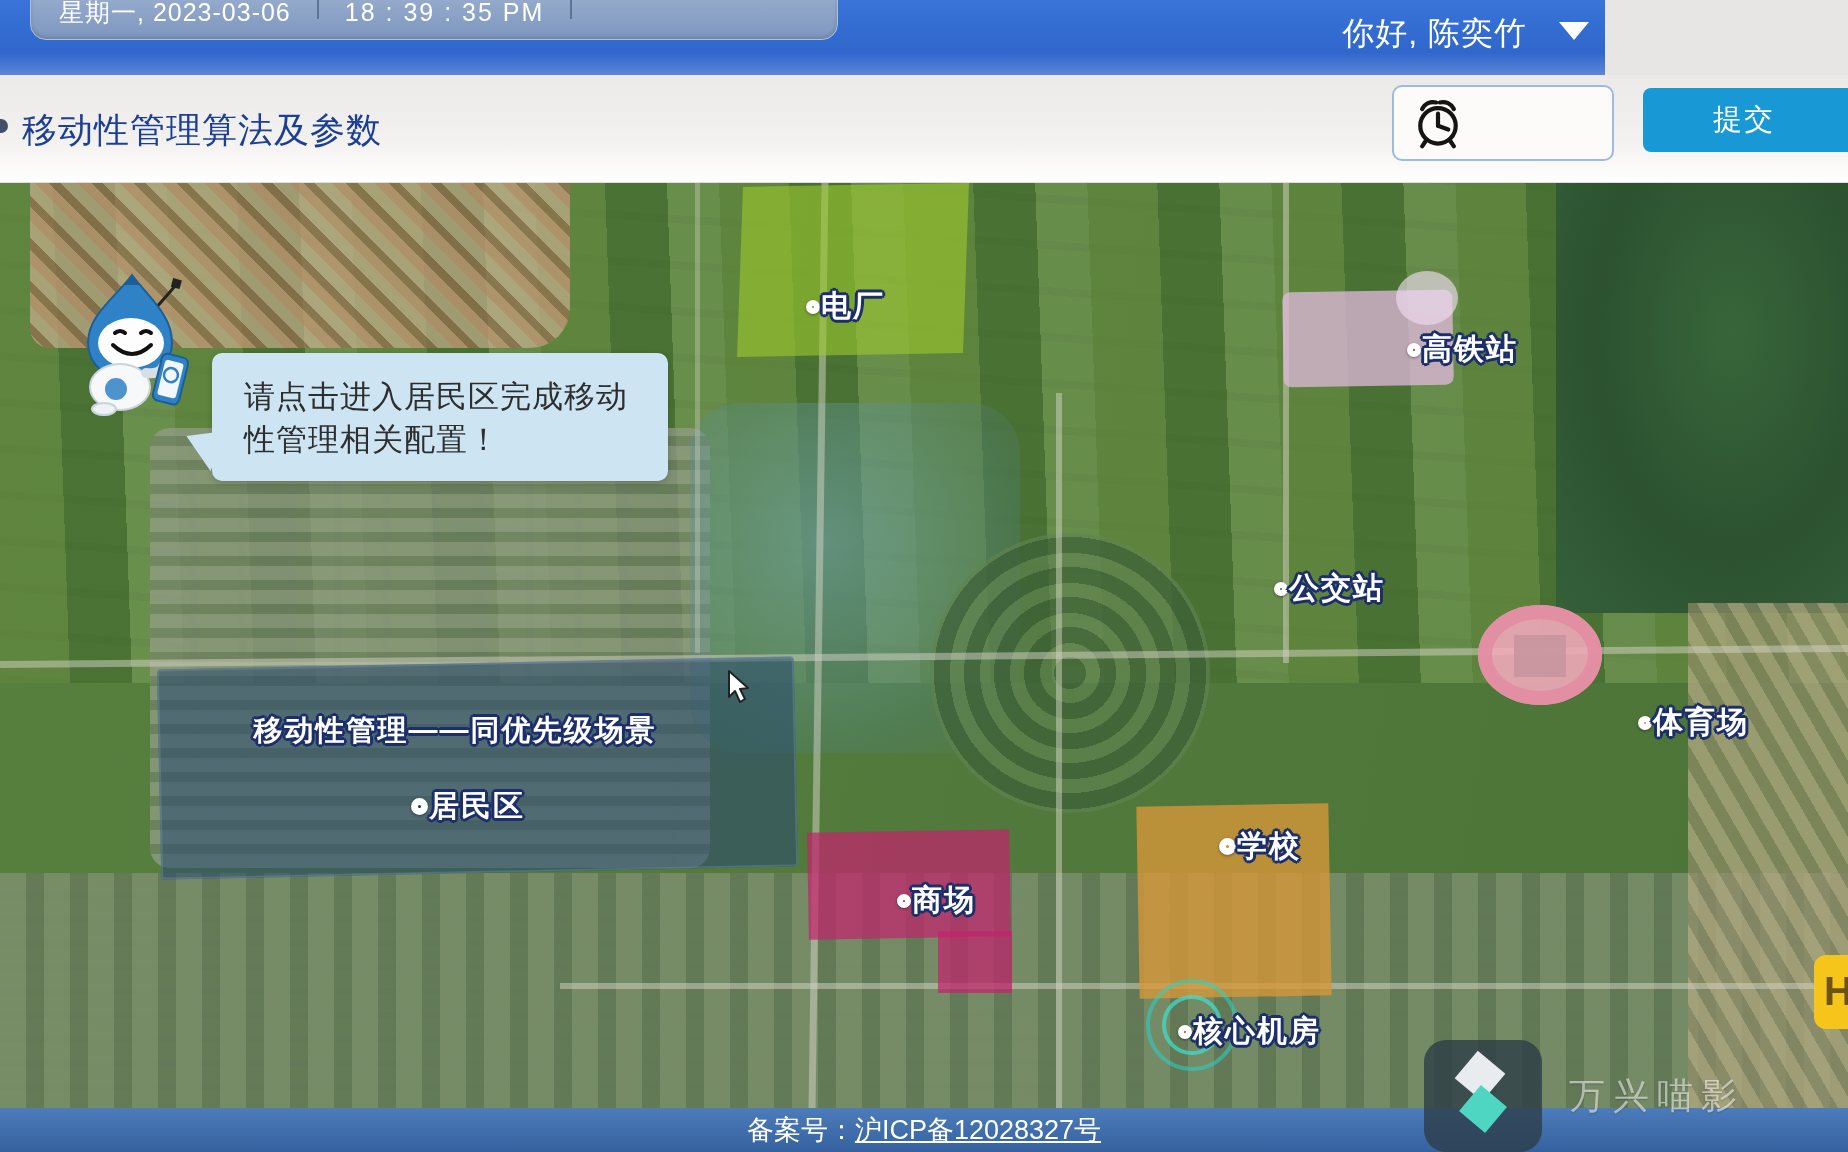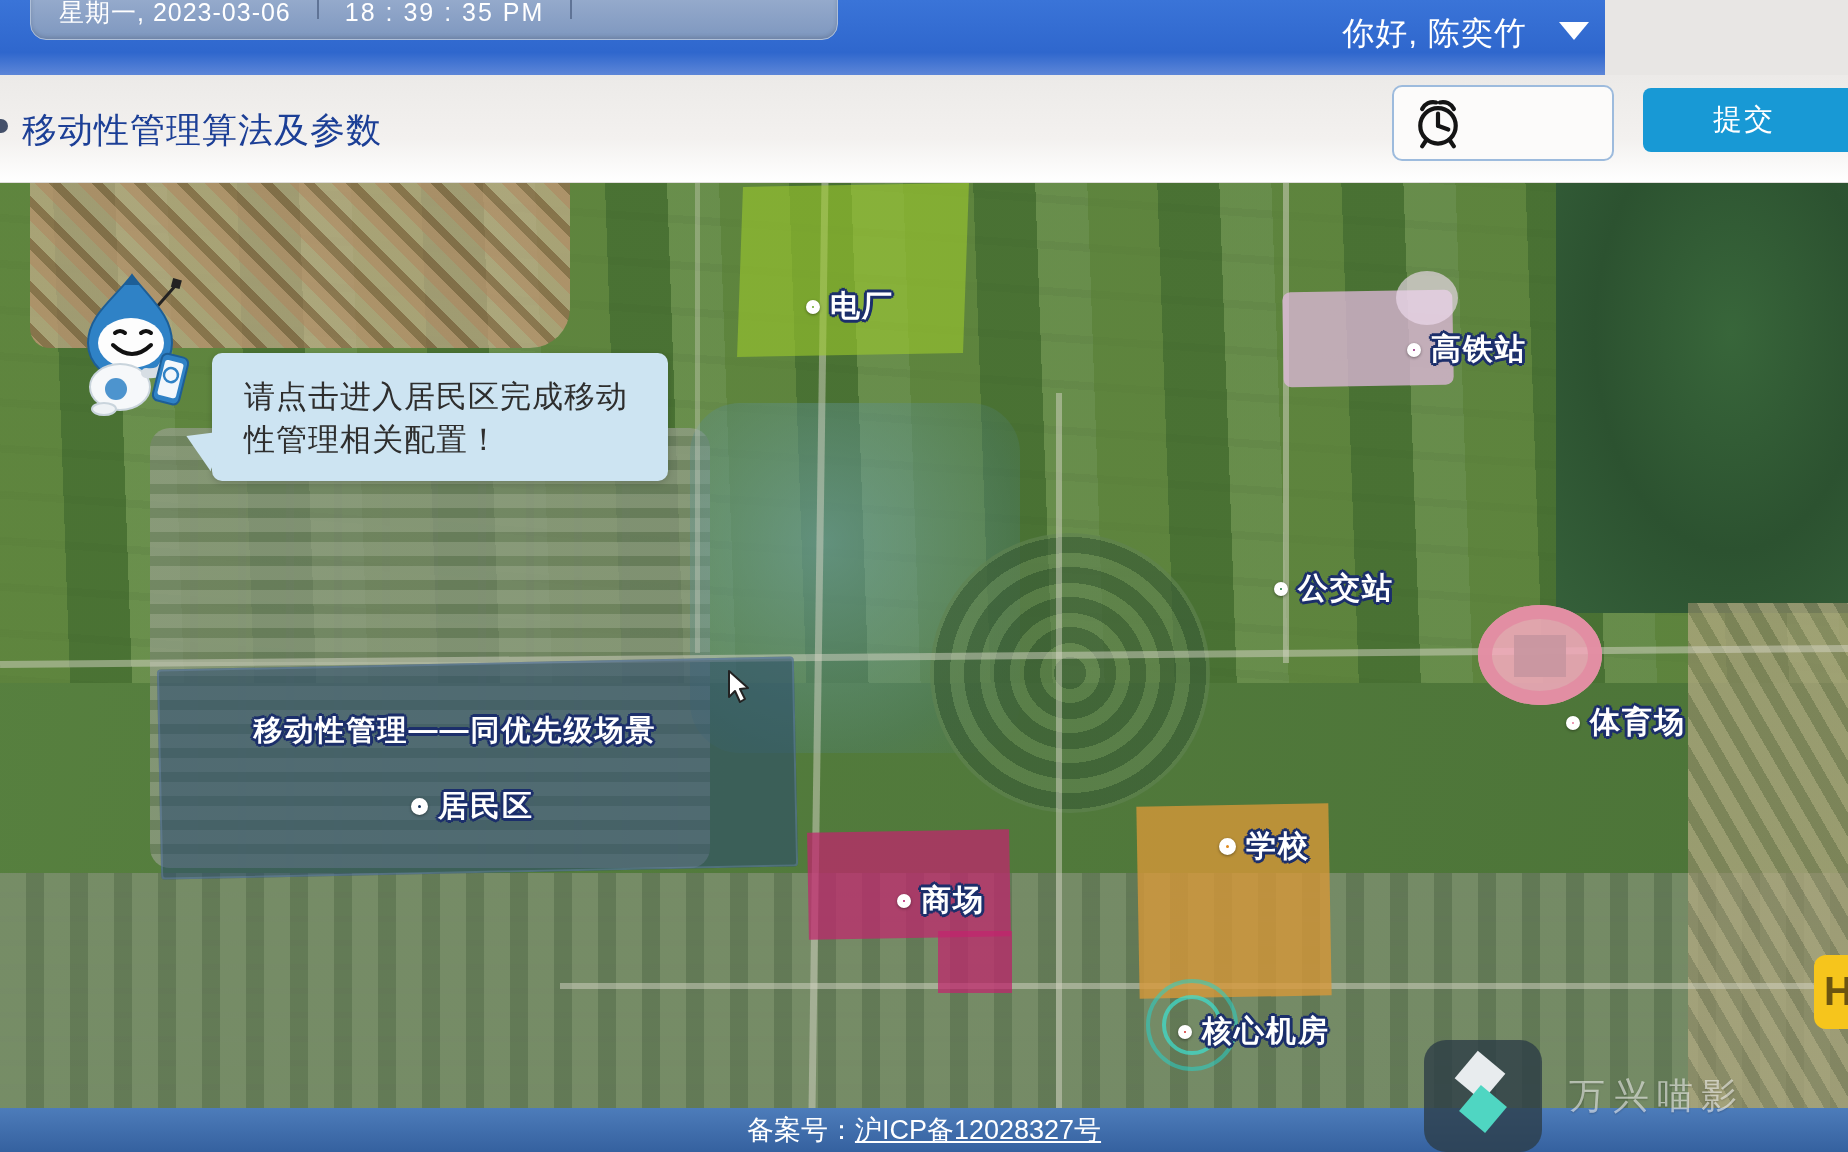--- a/index.html
+++ b/index.html
@@ -88,31 +88,31 @@
     background:rgba(194,36,110,.72); transform:rotate(-1deg); }
   #zone-mall-ext { left:938px; top:748px; width:74px; height:62px;
     background:rgba(194,36,110,.72); }
   #zone-school { left:1138px; top:622px; width:192px; height:192px;
     background:rgba(217,152,56,.78); transform:rotate(-1deg); }
   .ring { position:absolute; border-radius:50%; }
   #core-ring-outer { left:1146px; top:796px; width:92px; height:92px; border:4px solid rgba(40,210,200,.55); }
   #core-ring-inner { left:1162px; top:812px; width:60px; height:60px; border:4px solid rgba(60,225,210,.7); }
 
   
-  .poi { position:absolute; display:flex; align-items:center; gap:10px; white-space:nowrap; }
+  .poi { position:absolute; display:flex; align-items:center; gap:1px; white-space:nowrap; }
   .dot { width:14px; height:14px; border:6px solid #fff; border-radius:50%;
     box-shadow:0 1px 3px rgba(0,0,0,.4); flex:0 0 auto; }
   .dot.big { width:17px; height:17px; border-width:7px; }
   .poi-label { color:#fff; font-weight:700; font-size:30px; letter-spacing:2px;
     text-shadow:-2px -2px 0 #1c2f6b, 2px -2px 0 #1c2f6b, -2px 2px 0 #1c2f6b, 2px 2px 0 #1c2f6b,
       0 -3px 0 #1c2f6b, 0 3px 0 #1c2f6b, -3px 0 0 #1c2f6b, 3px 0 0 #1c2f6b; }
   #poi-power     { left:806px;  top:103px; }
   #poi-hsr       { left:1407px; top:146px; }
   #poi-bus       { left:1274px; top:385px; }
-  #poi-stadium   { left:1566px; top:519px; }
+  #poi-stadium   { left:1638px; top:519px; }
   #poi-res       { left:411px;  top:603px; }
   #poi-mall      { left:897px;  top:697px; }
   #poi-school    { left:1219px; top:643px; }
   #poi-core      { left:1178px; top:828px; }
   #scenario-title { position:absolute; left:245px; top:528px; width:420px; text-align:center;
     color:#fff; font-weight:700; font-size:29px; letter-spacing:2px;
     text-shadow:-2px -2px 0 #1c2f6b, 2px -2px 0 #1c2f6b, -2px 2px 0 #1c2f6b, 2px 2px 0 #1c2f6b,
       0 -3px 0 #1c2f6b, 0 3px 0 #1c2f6b, -3px 0 0 #1c2f6b, 3px 0 0 #1c2f6b; }
 
   

